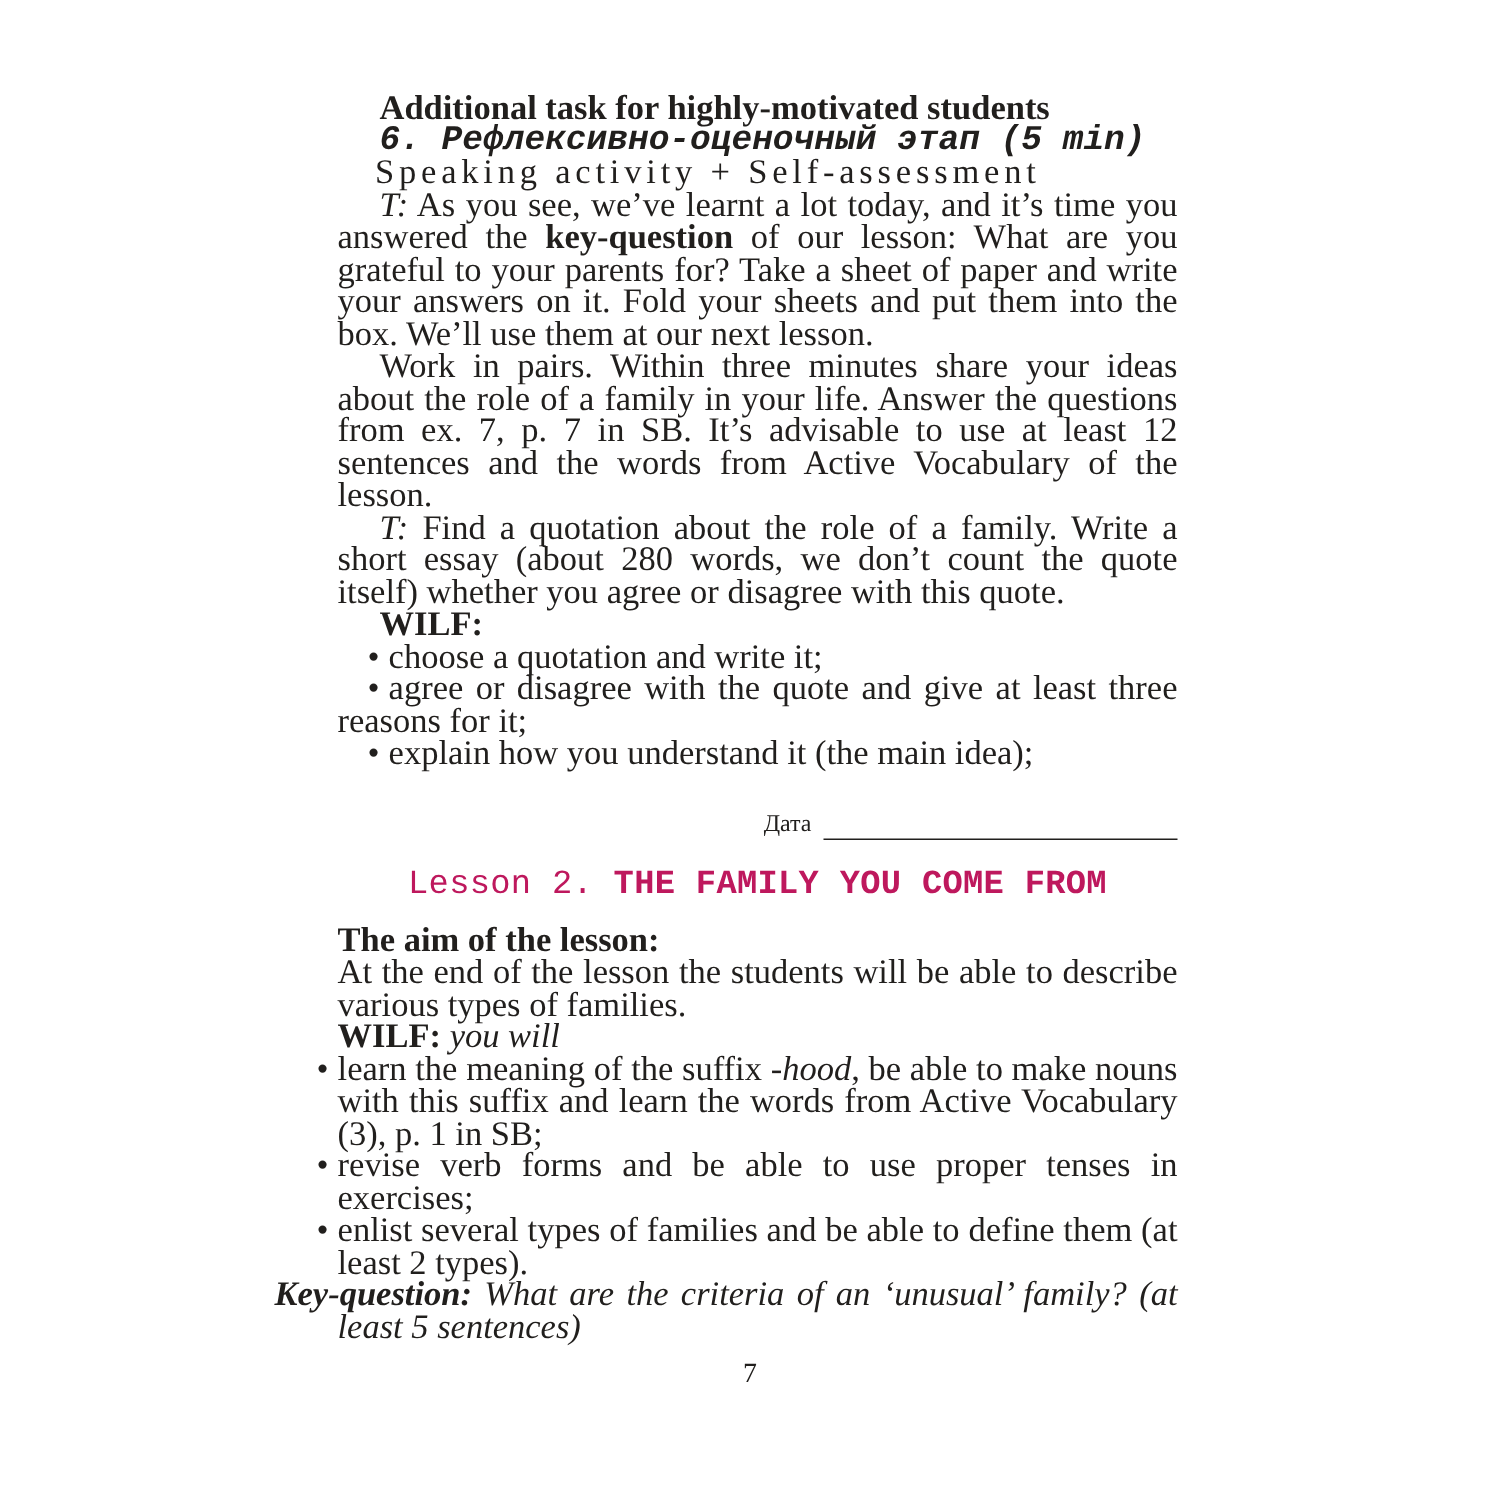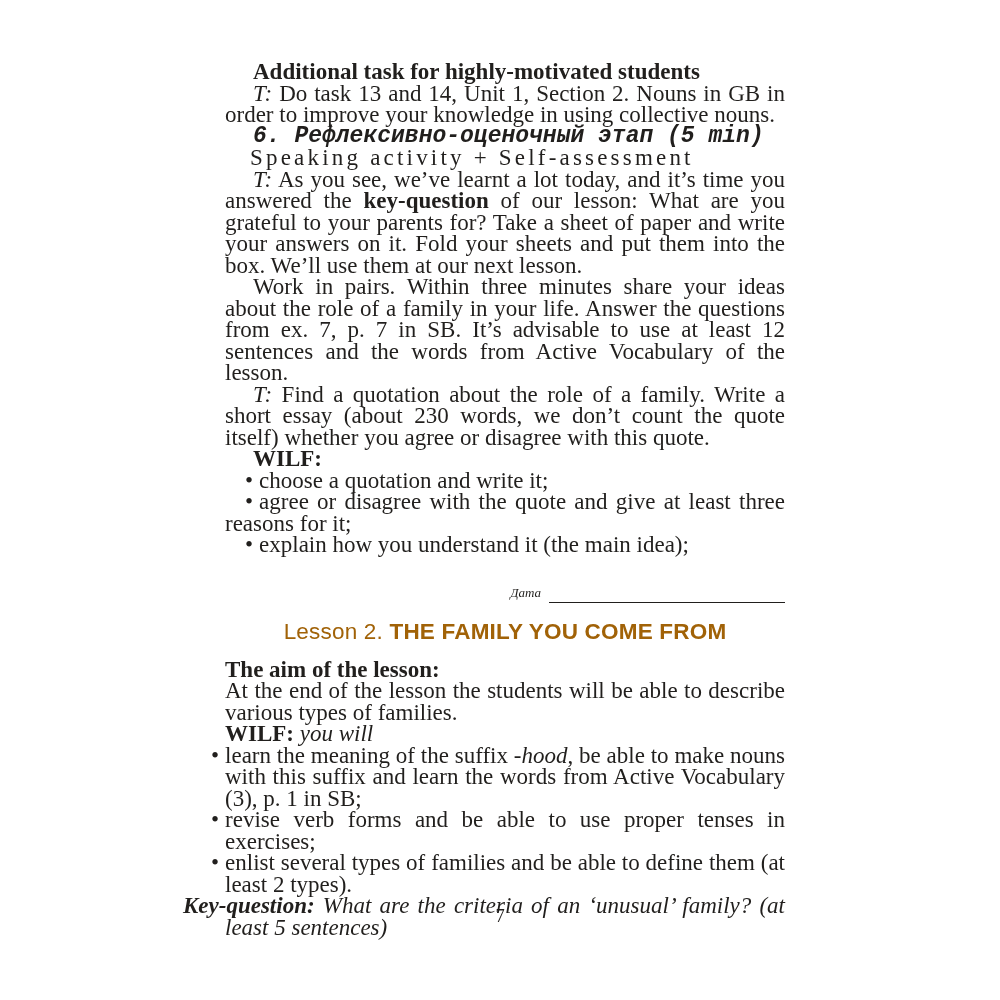--- a/index.html
+++ b/index.html
@@ -51,39 +51,38 @@
     font-style: italic;
   }
   .date-row {
     margin-top: 24px;
     height: 23px;
     display: flex;
     justify-content: flex-end;
     align-items: flex-end;
   }
   .date-label {
-    font-style: italic;
-    font-size: 13px;
+    font-size: 16px;
     line-height: 21px;
   }
   .date-underline {
     display: inline-block;
     width: 236px;
     height: 18px;
     border-bottom: 1.7px solid #211f1d;
     margin-left: 8px;
   }
   .lesson-heading {
     margin-top: 16px !important;
     margin-bottom: 14px !important;
     text-align: center !important;
-    font-family: Liberation Sans, sans-serif;
+    font-family: Liberation Mono, monospace;
     font-size: 22.5px !important;
     line-height: 26px !important;
-    color: #a16207;
+    color: #be185d;
     letter-spacing: 0.2px;
     font-weight: 400;
   }
   .lesson-heading .title-bold { font-weight: 700; }
   .page-number {
     position: absolute;
     top: 906px;
     left: 0;
     width: 1000px;
     text-align: center;
@@ -91,32 +90,31 @@
     line-height: 21px;
   }
 </style>
 </head>
 <body>
 
 <div class="column">
 
   <p class="ti b">Additional task for highly-motivated students</p>
 
-  <p class="ti"><span class="i">T:</span><span> Do task 13 and 14, Unit 1, Section 2. Nouns in GB in order to improve your knowledge in using collective nouns.</span></p>
 
   <p class="ti bi stage-heading">6. Рефлексивно-оценочный этап (5 min)</p>
 
   <p class="spaced">Speaking activity + Self-assessment</p>
 
   <p class="ti"><span class="i">T:</span><span> As you see, we’ve learnt a lot today, and it’s time you answered the </span><span class="b">key-question</span><span> of our lesson: What are you grateful to your parents for? Take a sheet of paper and write your answers on it. Fold your sheets and put them into the box. We’ll use them at our next lesson.</span></p>
 
   <p class="ti">Work in pairs. Within three minutes share your ideas about the role of a family in your life. Answer the questions from ex. 7, p. 7 in SB. It’s advisable to use at least 12 sentences and the words from Active Vocabulary of the lesson.</p>
 
 
-  <p class="ti"><span class="i">T:</span><span> Find a quotation about the role of a family. Write a short essay (about 230 words, we don’t count the quote itself) whether you agree or disagree with this quote.</span></p>
+  <p class="ti"><span class="i">T:</span><span> Find a quotation about the role of a family. Write a short essay (about 280 words, we don’t count the quote itself) whether you agree or disagree with this quote.</span></p>
 
   <p class="ti b">WILF:</p>
 
   <p class="bullet-flush"><span class="bullet-glyph">•</span><span>choose a quotation and write it;</span></p>
 
   <p class="bullet-flush"><span class="bullet-glyph">•</span><span>agree or disagree with the quote and give at least three reasons for it;</span></p>
 
   <p class="bullet-flush"><span class="bullet-glyph">•</span><span>explain how you understand it (the main idea);</span></p>
 
 

